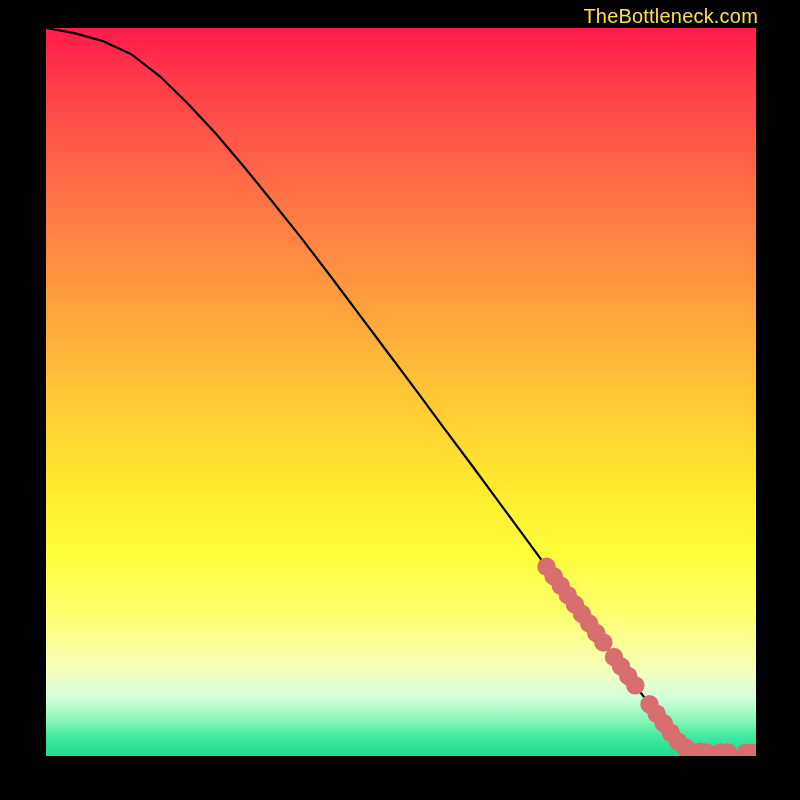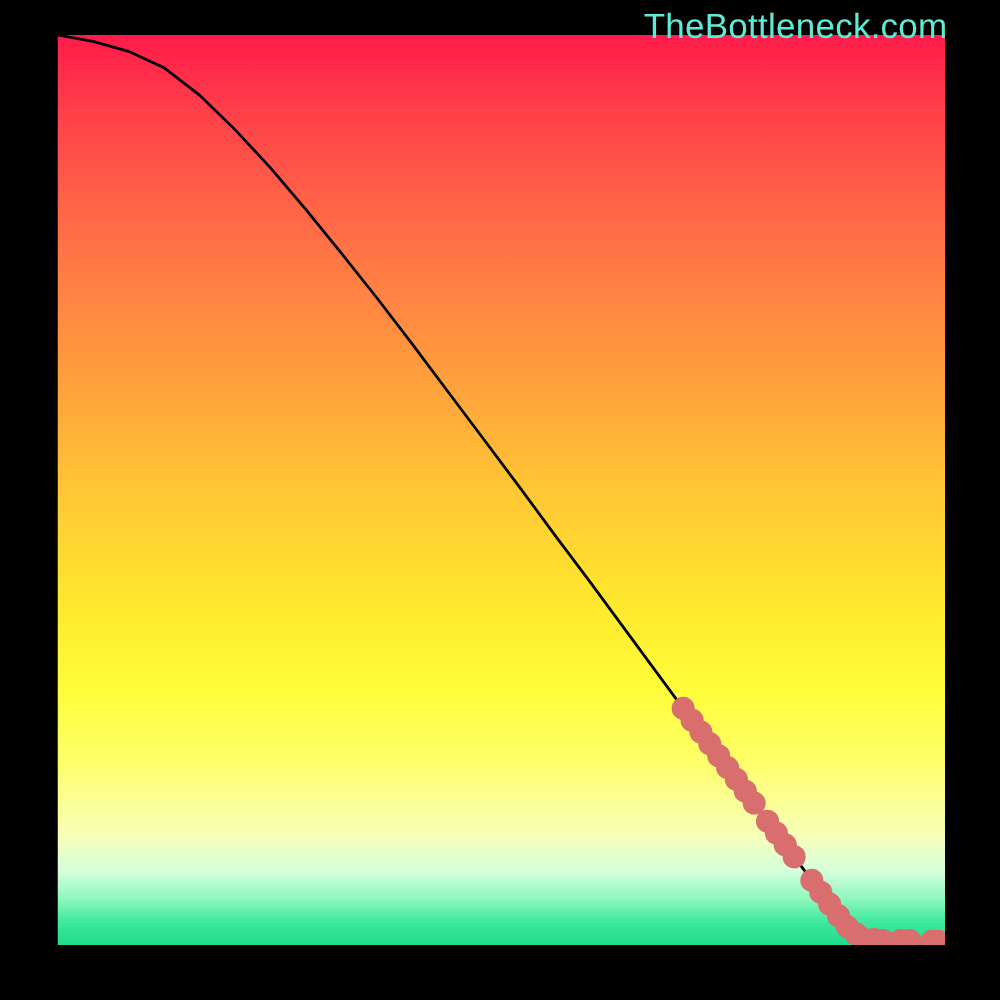--- a/index.html
+++ b/index.html
@@ -48,22 +48,22 @@
     );
   }
   svg.curve {
     position: absolute;
     inset: 0;
   }
   .attribution {
     position: absolute;
     top: 5px;
     right: 42px;
-    color: #5eead4;
-    font-size: 28px;
+    color: #fde047;
+    font-size: 20px;
     font-weight: 500;
     letter-spacing: 0.2px;
     user-select: none;
   }
 </style>
 </head>
 <body>
 
 <div class="frame">
   <div class="plot-area">

